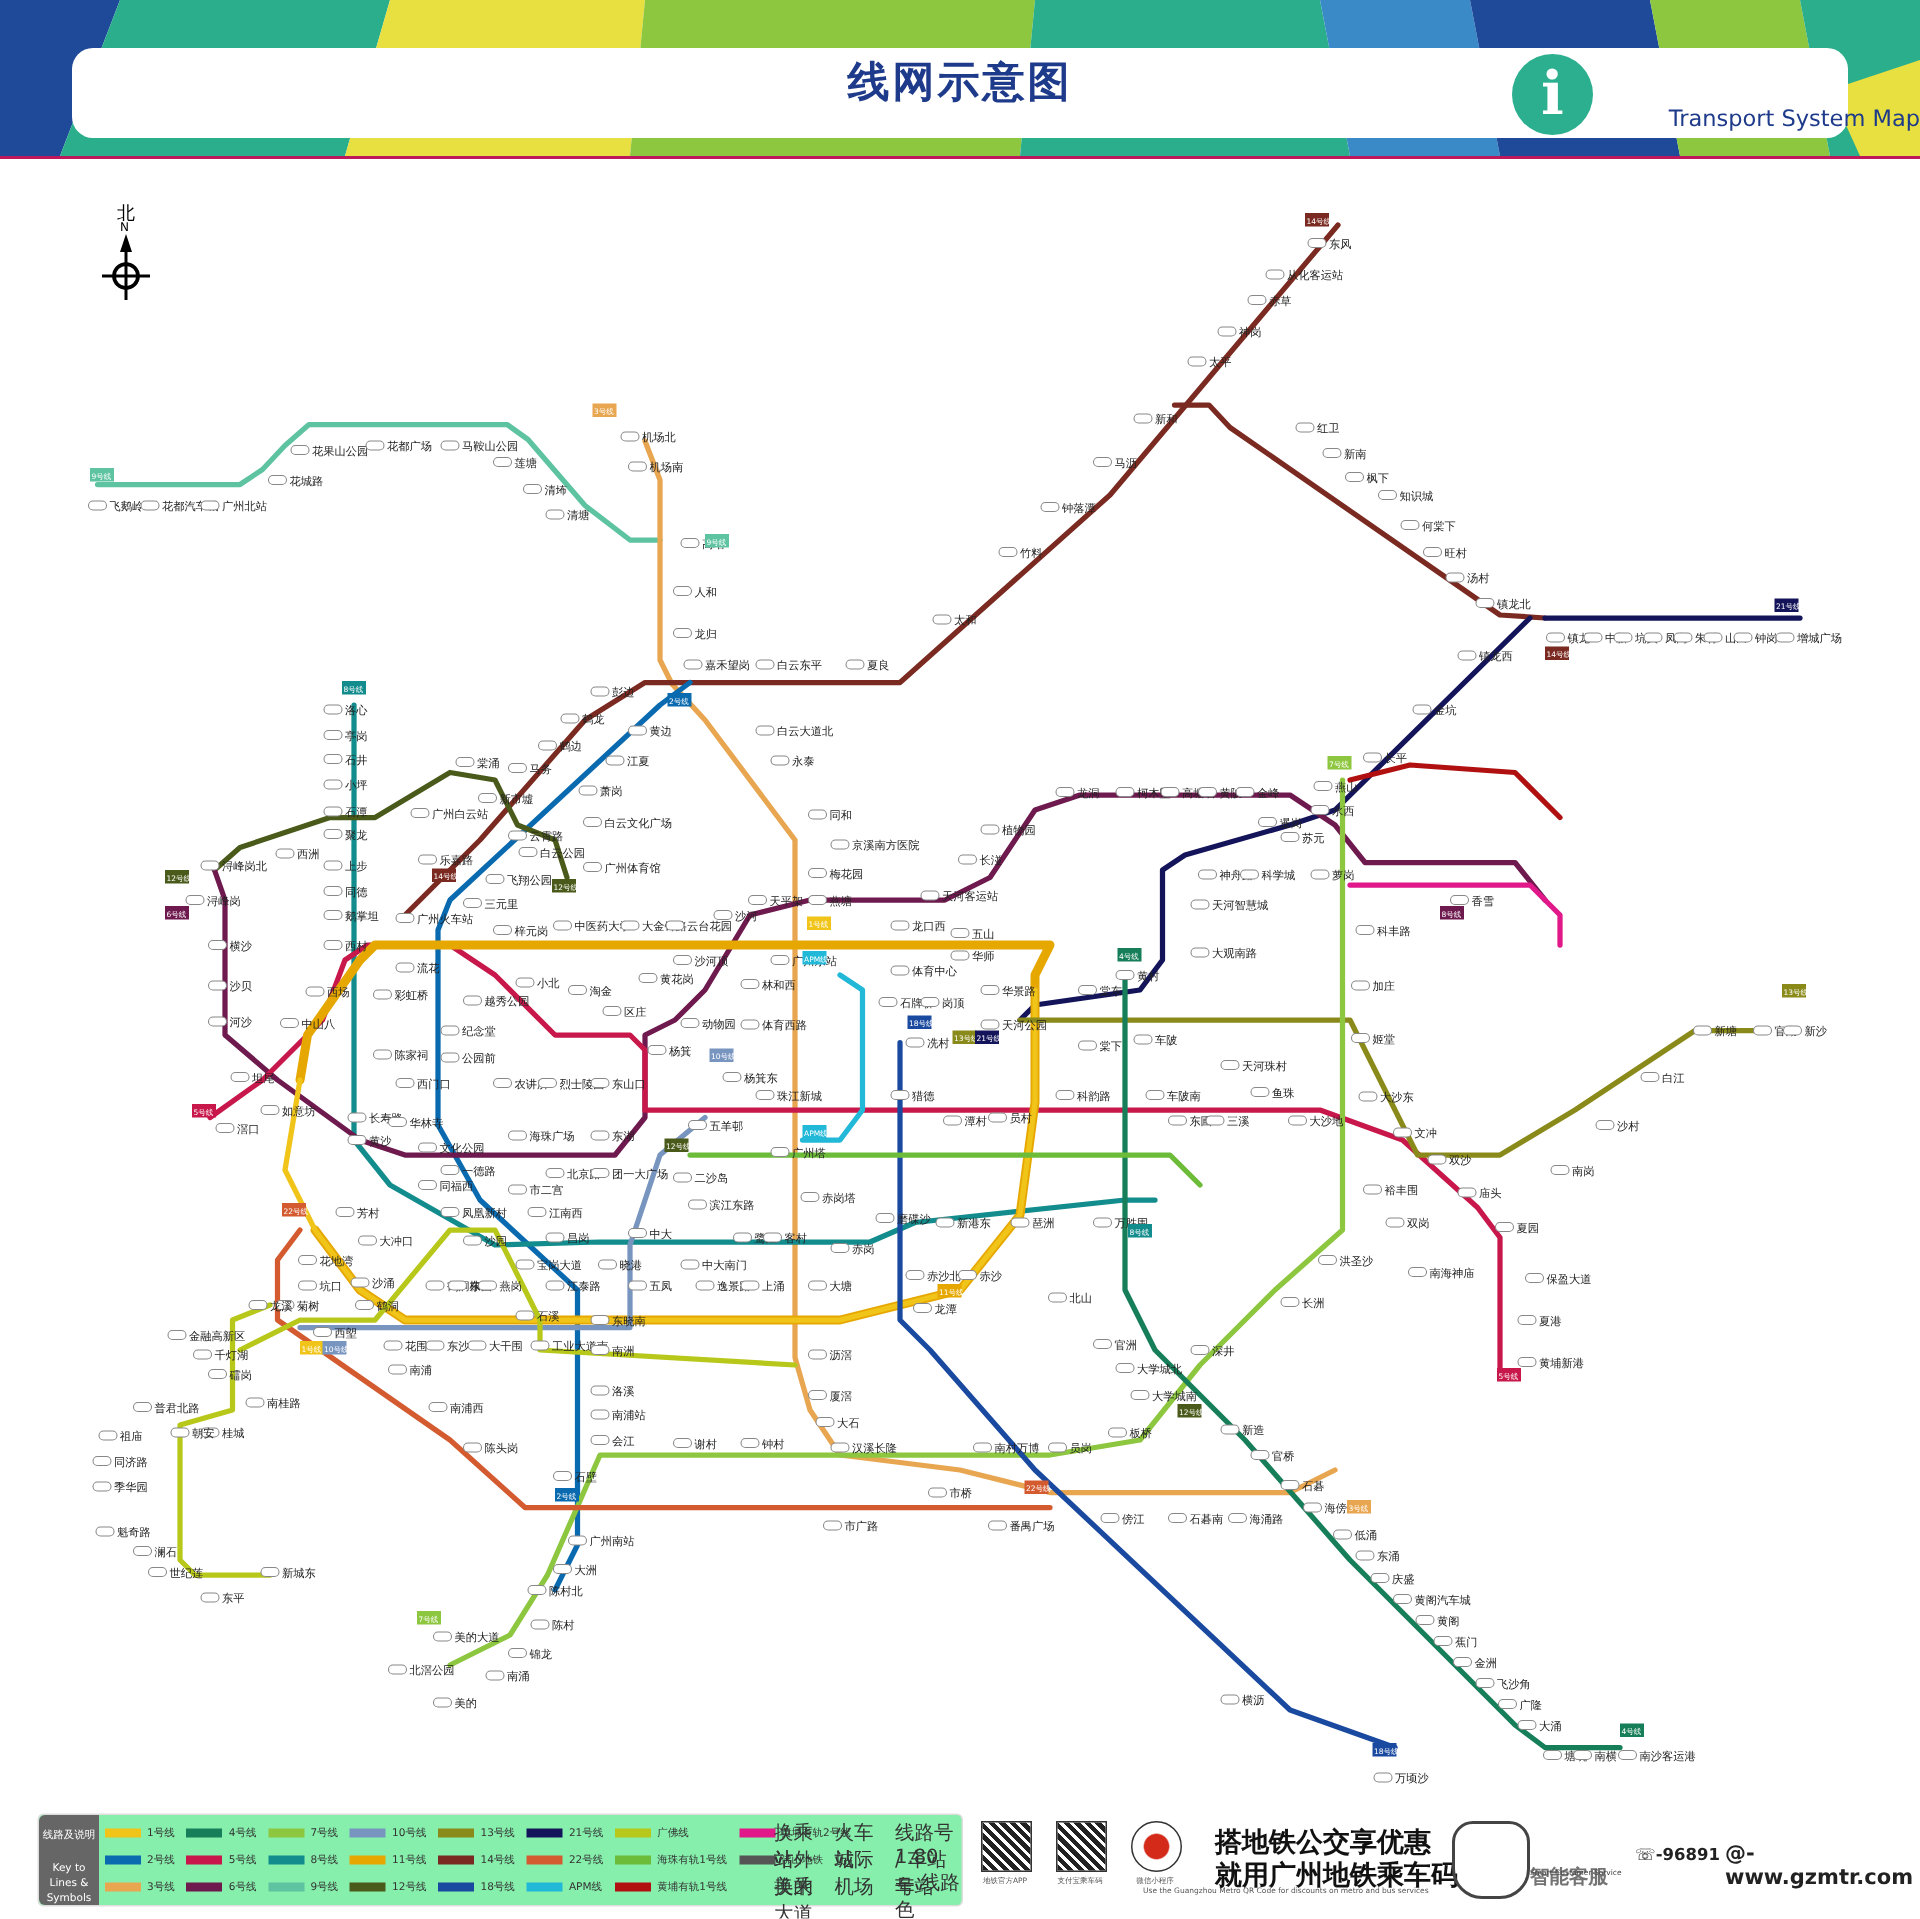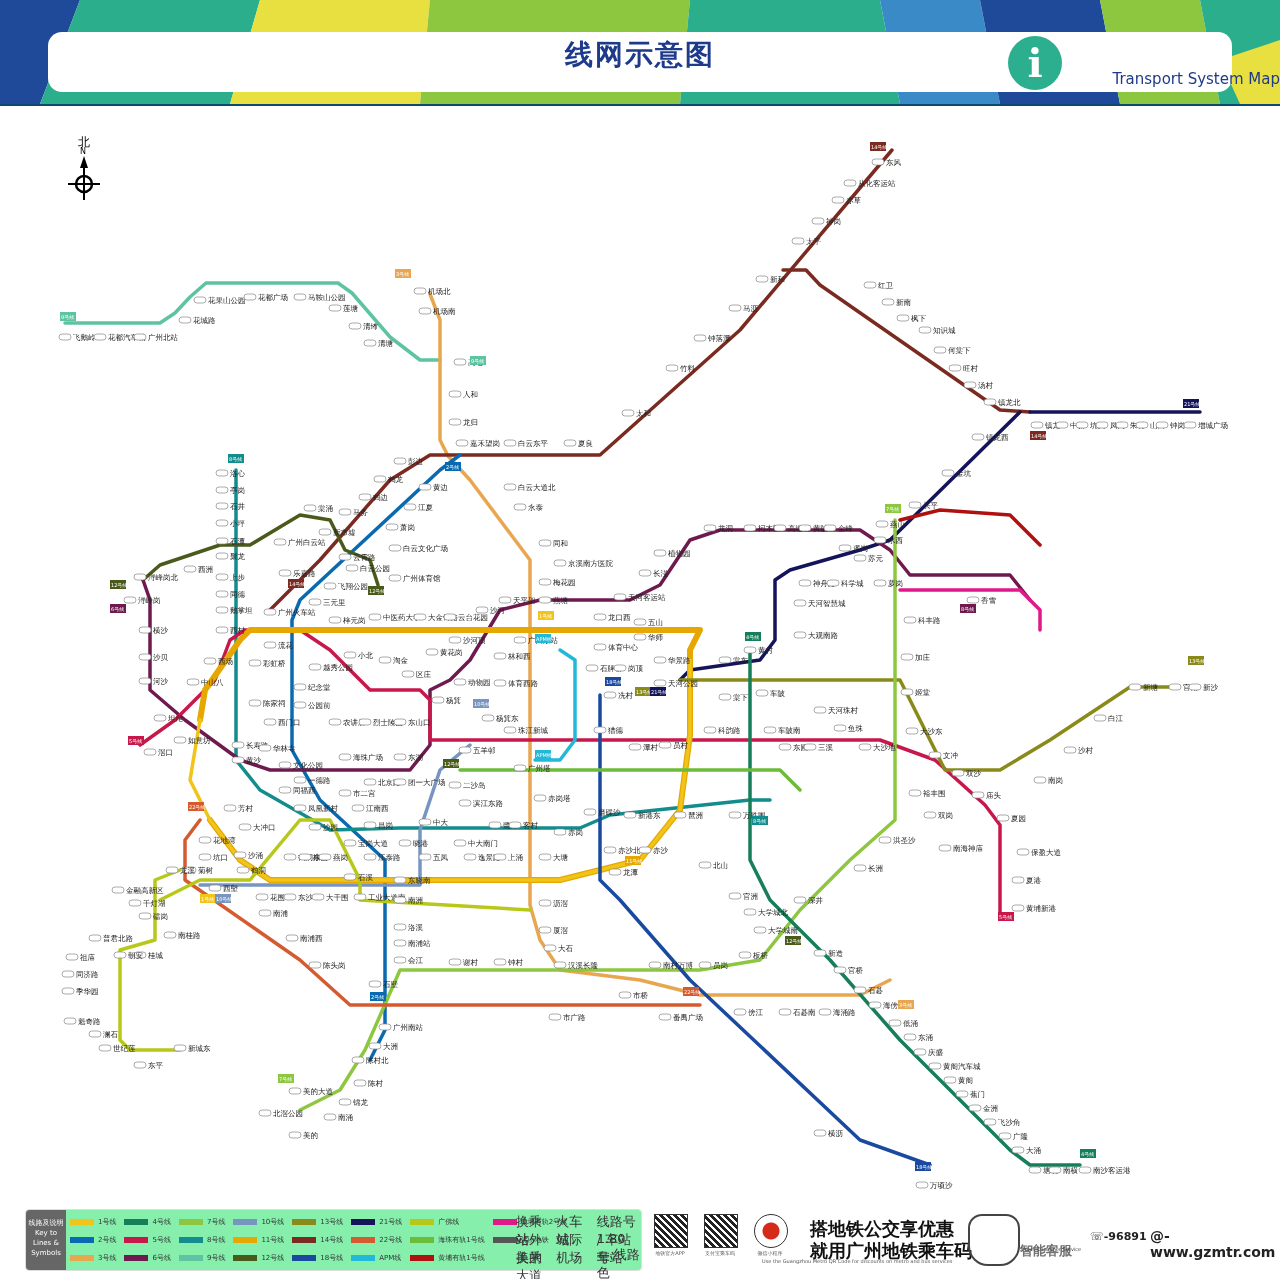--- a/index.html
+++ b/index.html
@@ -1,17 +1,17 @@
 <!DOCTYPE html>
 <html><head>
 <meta charset="utf-8">
 <style>
   html,body{margin:0;padding:0;background:#fff;}
   body{width:1280px;height:1279px;position:relative;overflow:hidden;font-family:"DejaVu Sans",sans-serif;}
-  .banner{position:absolute;left:0;top:0;width:1280px;height:104px;overflow:hidden;border-bottom:2px solid #0c4a6e;}
+  .banner{position:absolute;left:0;top:0;width:1280px;height:104px;overflow:hidden;border-bottom:2px solid #be185d;}
   .banner svg{position:absolute;left:0;top:0;}
   .title-box{position:absolute;left:48px;top:32px;width:1184px;height:60px;background:#fff;border-radius:14px;}
   .title-cn{position:absolute;left:0;width:1280px;top:36px;text-align:center;font-size:28px;color:#1e3a8a;font-weight:bold;letter-spacing:2px;}
   .title-en{position:absolute;left:0;width:1280px;top:70px;text-align:right;font-size:15px;color:#1e3a8a;}
   .info-icon{position:absolute;left:1008px;top:36px;width:54px;height:54px;border-radius:50%;background:#2baf8e;color:#fff;font-family:"DejaVu Serif",serif;font-weight:bold;font-size:40px;line-height:54px;text-align:center;}
   .map{position:absolute;left:0;top:106px;width:1280px;height:1095px;}
   .compass{position:absolute;left:64px;top:134px;width:40px;height:70px;}
   .compass .cn{position:absolute;left:14px;top:0;font-size:12px;}
   .compass .en{position:absolute;left:16px;top:13px;font-size:8px;}
   .legend{position:absolute;left:25px;top:1209px;width:615px;height:60px;border:1px solid #ddd;border-radius:4px;background:#86efac;}
@@ -1491,21 +1491,21 @@
       <g>
         <rect x="535" y="750" width="16" height="9" fill="#22b8d8"></rect>
         <text x="536" y="757" font-size="5" fill="#fff">APM线</text>
       </g>
     </g>
 </svg>
 
 <div class="legend">
   <div class="legend-head">
     <div>线路及说明</div>
-    <div style="margin-top:0">Key to Lines &amp; Symbols</div>
+    <div style="margin-top:12px">Key to Lines &amp; Symbols</div>
   </div>
   <div class="legend-grid" id="legend-grid">
       <div class="leg-item">
         <span class="leg-swatch" style="background: rgb(240, 196, 25);"></span>
         <span>1号线</span>
       </div>
       <div class="leg-item">
         <span class="leg-swatch" style="background: rgb(22, 127, 90);"></span>
         <span>4号线</span>
       </div>

